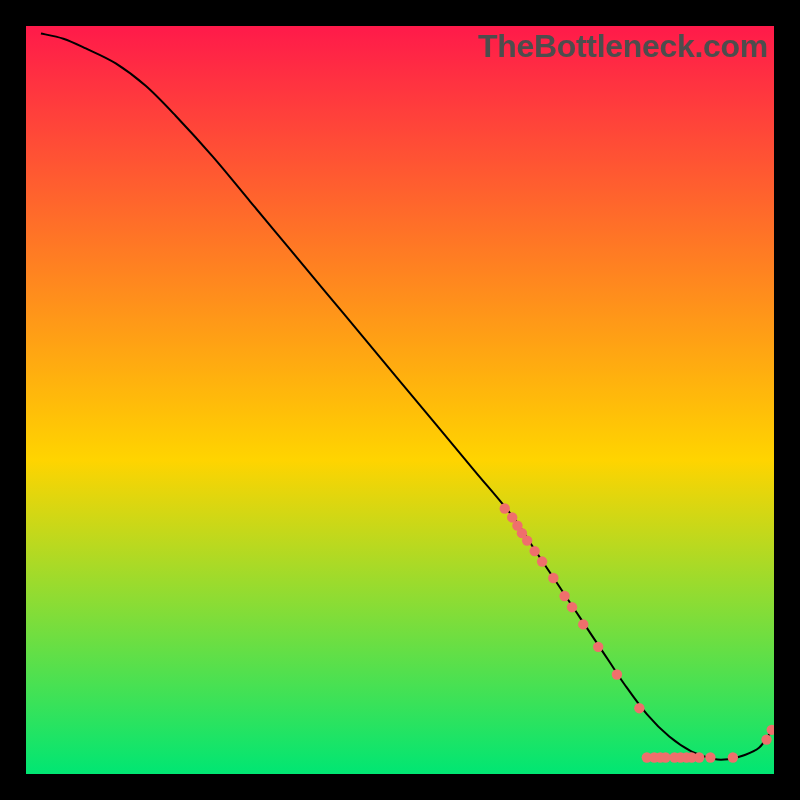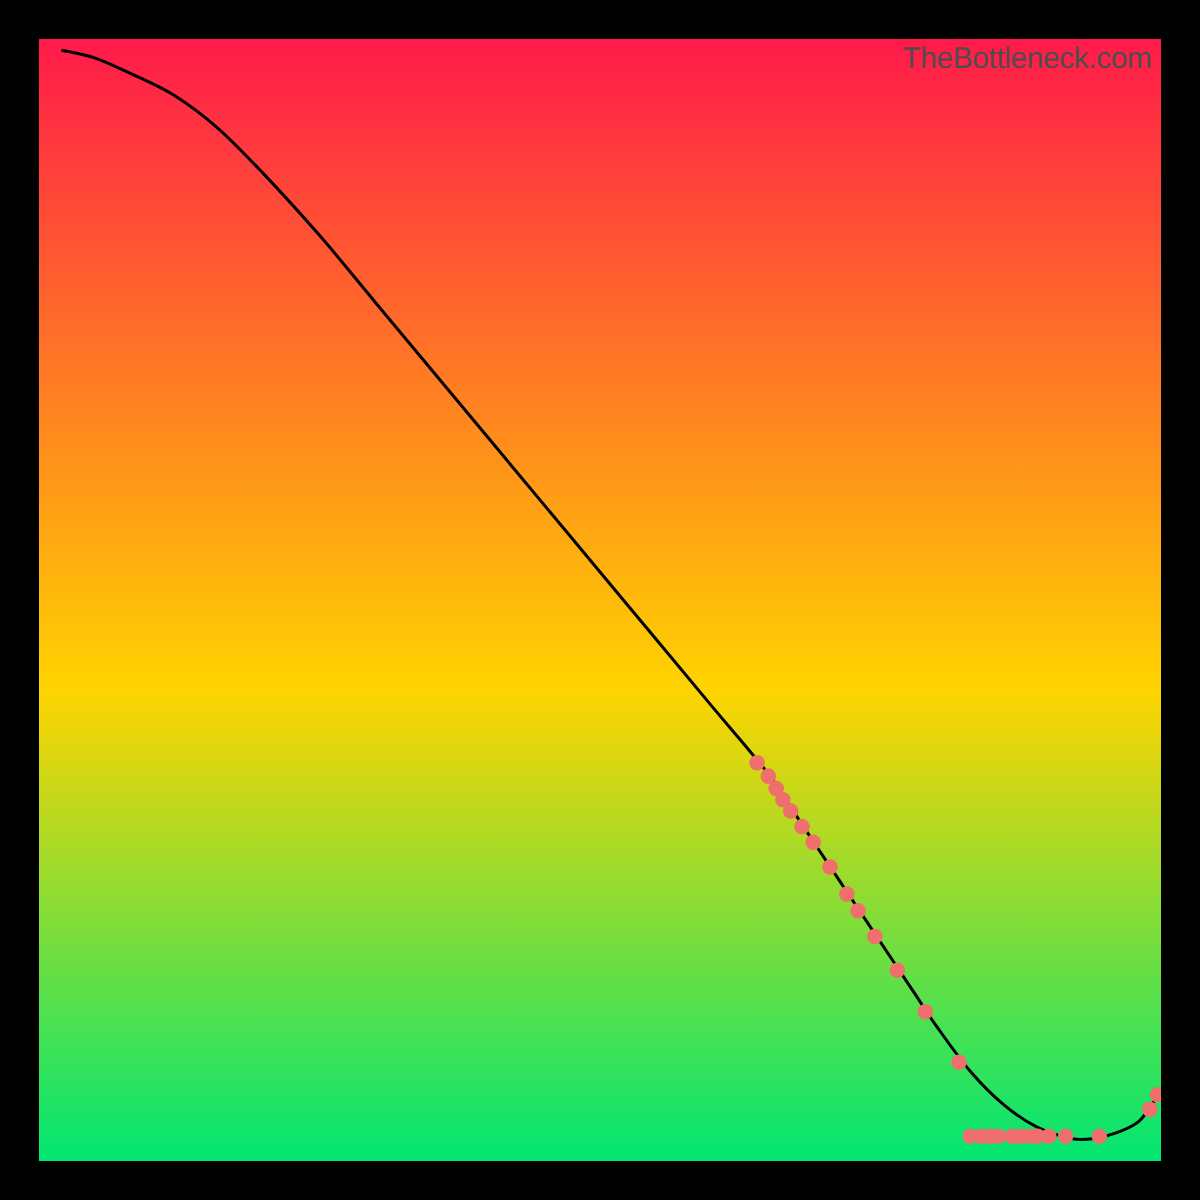--- a/index.html
+++ b/index.html
@@ -23,22 +23,22 @@
     position: absolute;
     left: 0;
     top: 0;
     width: 748px;
     height: 748px;
   }
   .watermark {
     position: absolute;
     top: 2px;
     right: 6px;
-    font-size: 20px;
-    font-weight: 400;
+    font-size: 32px;
+    font-weight: 700;
     color: #4d4d4d;
     letter-spacing: -0.3px;
     user-select: none;
   }
 </style>
 </head>
 <body>
 
 <div class="frame">
   <svg class="plot" viewBox="0 0 748 748" preserveAspectRatio="none">

